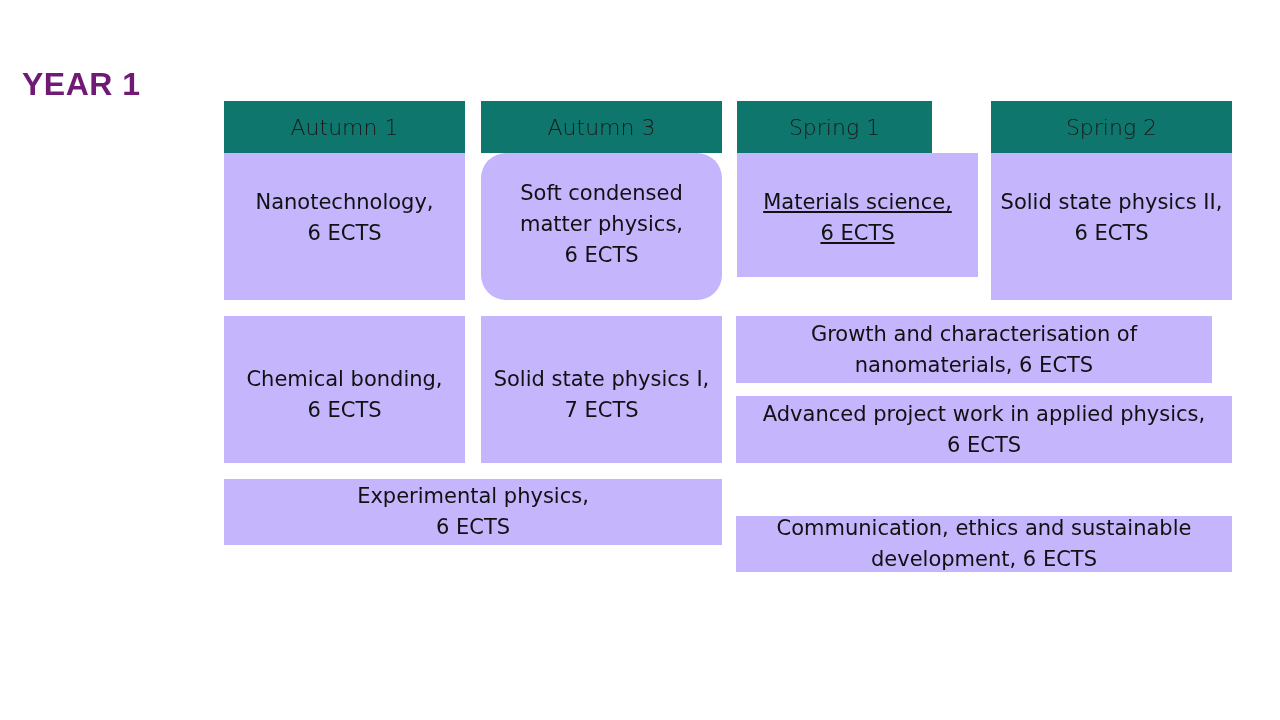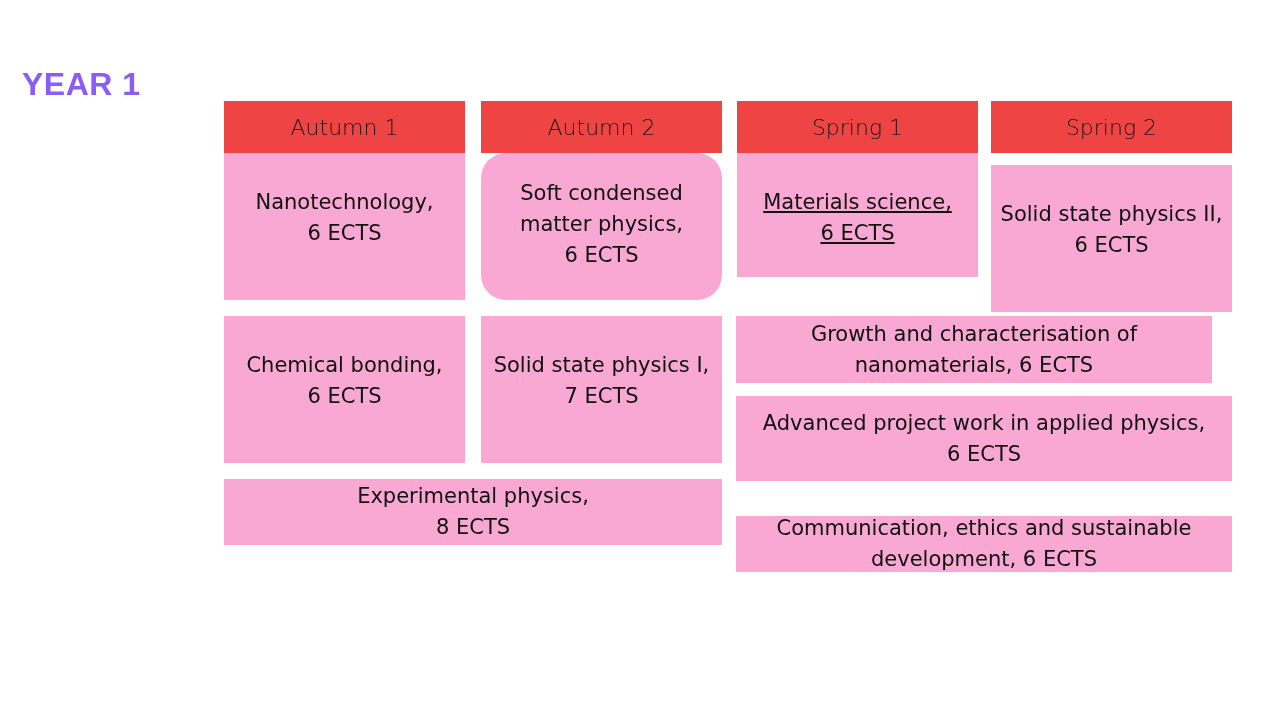--- a/index.html
+++ b/index.html
@@ -1,51 +1,51 @@
 <!DOCTYPE html>
 <html><head>
 <meta charset="utf-8">
 <style>
   html, body { margin:0; padding:0; }
   body { width:1280px; height:720px; background:#ffffff; position:relative; overflow:hidden;
          font-family:"DejaVu Sans", sans-serif; }
   .year { position:absolute; left:22px; top:66px; font-family:"Liberation Sans", sans-serif;
-          font-weight:bold; font-size:32px; color:#8b5cf6; letter-spacing:0.5px; }
+          font-weight:bold; font-size:32px; color:#701a75; letter-spacing:0.5px; }
   .box { position:absolute; display:flex; align-items:center; justify-content:center; text-align:center;
          box-sizing:border-box; color:#111; }
-  .hdr { background:#ef4444; font-size:22px; font-weight:300; color:#1a1a1a; }
-  .course { background:#f9a8d4; font-size:21px; line-height:31px; white-space:pre-line; padding:0 4px; }
+  .hdr { background:#0f766e; font-size:22px; font-weight:300; color:#1a1a1a; }
+  .course { background:#c4b5fd; font-size:21px; line-height:31px; white-space:pre-line; padding:0 4px; }
   .course.top { align-items:flex-start; padding-top:30px; }
-  .course.left2 { align-items:flex-start; padding-top:34px;text-align:center; }
+  .course.left2 { align-items:flex-start; padding-top:48px;text-align:center; }
 </style>
 </head>
 <body>
 
 <div class="year">YEAR 1</div>
 
 <div class="box hdr" style="left:224px;top:101px;width:241px;height:52px;">Autumn 1</div>
-<div class="box hdr" style="left:481px;top:101px;width:241px;height:52px;">Autumn 2</div>
-<div class="box hdr" style="left:737px;top:101px;width:241px;height:52px;">Spring 1</div>
+<div class="box hdr" style="left:481px;top:101px;width:241px;height:52px;">Autumn 3</div>
+<div class="box hdr" style="left:737px;top:101px;width:195px;height:52px;">Spring 1</div>
 <div class="box hdr" style="left:991px;top:101px;width:241px;height:52px;">Spring 2</div>
 
 <div class="box course top" style="left:224px;top:153px;width:241px;height:147px;padding-top:34px;">Nanotechnology,
 6 ECTS</div>
 <div class="box course top" style="left:481px;top:153px;width:241px;height:147px;padding-top:25px;border-radius:25px;">Soft condensed
 matter physics,
 6 ECTS</div>
 <div class="box course top" style="left:737px;top:153px;width:241px;height:124px;padding-top:34px;text-decoration:underline;">Materials science,
 6 ECTS</div>
-<div class="box course top" style="left:991px;top:153px;width:241px;height:147px;padding-top:34px;margin-top:12px;">Solid state physics II,
+<div class="box course top" style="left:991px;top:153px;width:241px;height:147px;padding-top:34px;">Solid state physics II,
 6 ECTS</div>
 
 <div class="box course left2" style="left:224px;top:316px;width:241px;height:147px;">Chemical bonding,
 6 ECTS</div>
 <div class="box course left2" style="left:481px;top:316px;width:241px;height:147px;">Solid state physics I,
 7 ECTS</div>
 <div class="box course" style="left:736px;top:316px;width:476px;height:67px;">Growth and characterisation of
 nanomaterials, 6 ECTS</div>
-<div class="box course" style="left:736px;top:396px;width:496px;height:85px;">Advanced project work in applied physics,
+<div class="box course" style="left:736px;top:396px;width:496px;height:67px;">Advanced project work in applied physics,
 6 ECTS</div>
 
 <div class="box course" style="left:224px;top:479px;width:498px;height:66px;">Experimental physics,
-8 ECTS</div>
+6 ECTS</div>
 <div class="box course" style="left:736px;top:484px;width:496px;height:56px;margin-top:32px;">Communication, ethics and sustainable
 development, 6 ECTS</div>
 
 </body></html>

